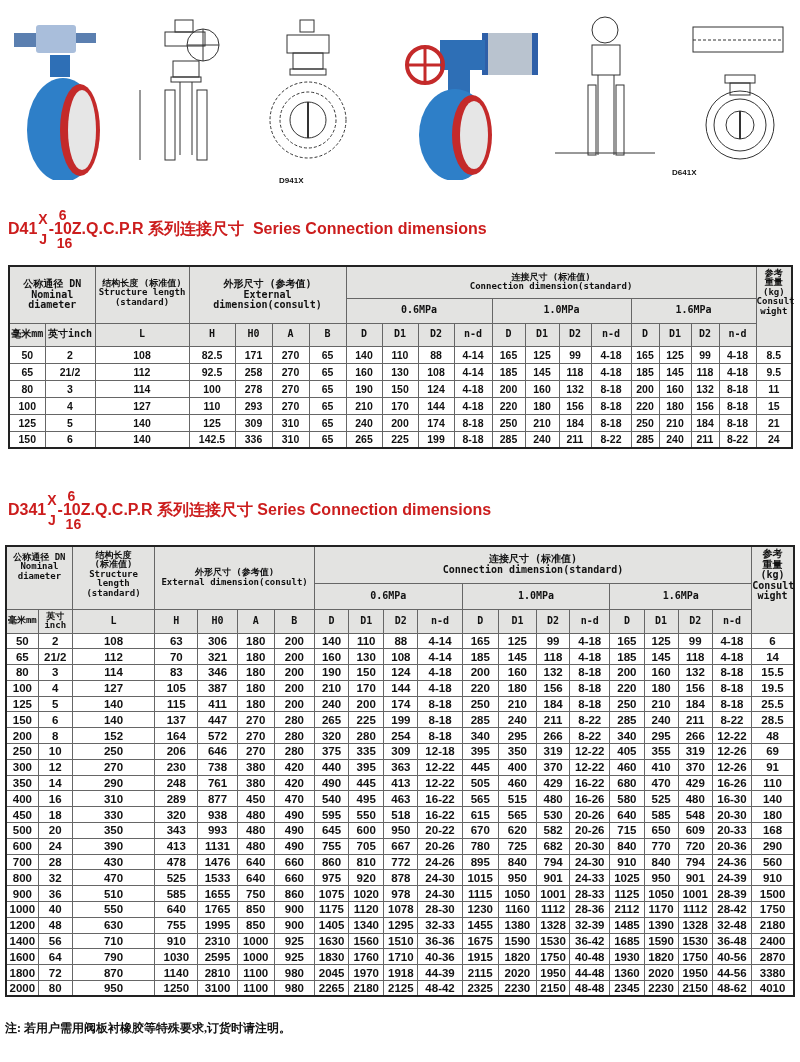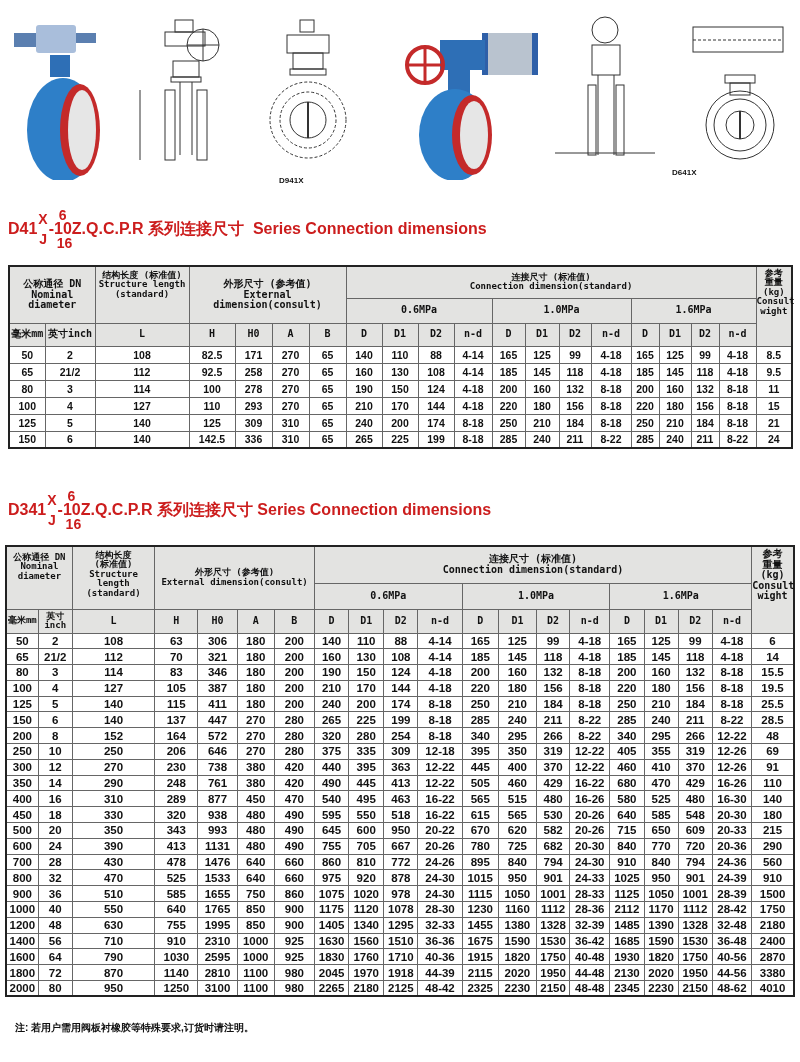--- a/index.html
+++ b/index.html
@@ -24,21 +24,21 @@
   #t1 tr.hrow2 th { height: 25px; }
   #t1 tr.hrow3 th { height: 23px; }
   #t2 { left: 5px; top: 545px; width: 790px; }
   #t2 th { font-size: 9px; }
   #t2 th.lbl { font-size: 10px; }
   #t2 td { font-size: 11.5px; height: 15.8px; }
   #t2 tr.hrow1 th { height: 37px; }
   #t2 tr.hrow2 th { height: 26px; }
   #t2 tr.hrow3 th { height: 24px; }
   .unit-small { font-size: 7px; }
-  .notice { position: absolute; left: 15px; top: 1022px; font-family: Liberation Sans, sans-serif; font-size: 10px; font-weight: bold; line-height: 12px; }
+  .notice { position: absolute; left: 5px; top: 1022px; font-family: Liberation Serif, serif; font-size: 12px; font-weight: bold; line-height: 12px; }
 </style>
 </head>
 <body>
 
 <div class="images">
 
   <div class="img-box" style="left:8px;top:5px;width:100px;height:175px;">
     <svg width="100" height="175" viewBox="0 0 100 175">
       <rect x="6" y="28" width="22" height="14" fill="#5b7fb0"></rect>
       <rect x="28" y="20" width="40" height="28" rx="3" fill="#a9bedb"></rect>
@@ -162,21 +162,21 @@
       <col style="width:37px">
     <col style="width:36px">
   </colgroup>
   <thead>
     <tr class="hrow1">
       <th colspan="2" rowspan="2" class="lbl">
         <div>公称通径 DN</div>
         <div>Nominal</div>
         <div>diameter</div>
       </th>
-      <th rowspan="2" style="vertical-align:top;padding-top:4px">
+      <th rowspan="2" style="vertical-align:top;padding-top:12px">
         <div>结构长度 (标准值)</div>
         <div>Structure  length</div>
         <div>(standard)</div>
       </th>
       <th colspan="4" rowspan="2" class="lbl">
         <div>外形尺寸 (参考值)</div>
         <div>External dimension(consult)</div>
       </th>
       <th colspan="12">
         <div>连接尺寸 (标准值)</div>
@@ -725,21 +725,21 @@
         <td>950</td>
         <td>20-22</td>
         <td>670</td>
         <td>620</td>
         <td>582</td>
         <td>20-26</td>
         <td>715</td>
         <td>650</td>
         <td>609</td>
         <td>20-33</td>
-        <td>215</td>
+        <td>168</td>
       </tr>
       <tr>
         <td>600</td>
         <td>24</td>
         <td>390</td>
         <td>413</td>
         <td>1131</td>
         <td>480</td>
         <td>490</td>
         <td>755</td>
@@ -919,21 +919,21 @@
         <td>1100</td>
         <td>980</td>
         <td>2045</td>
         <td>1970</td>
         <td>1918</td>
         <td>44-39</td>
         <td>2115</td>
         <td>2020</td>
         <td>1950</td>
         <td>44-48</td>
-        <td>2130</td>
+        <td>1360</td>
         <td>2020</td>
         <td>1950</td>
         <td>44-56</td>
         <td>3380</td>
       </tr>
       <tr>
         <td>2000</td>
         <td>80</td>
         <td>950</td>
         <td>1250</td>

